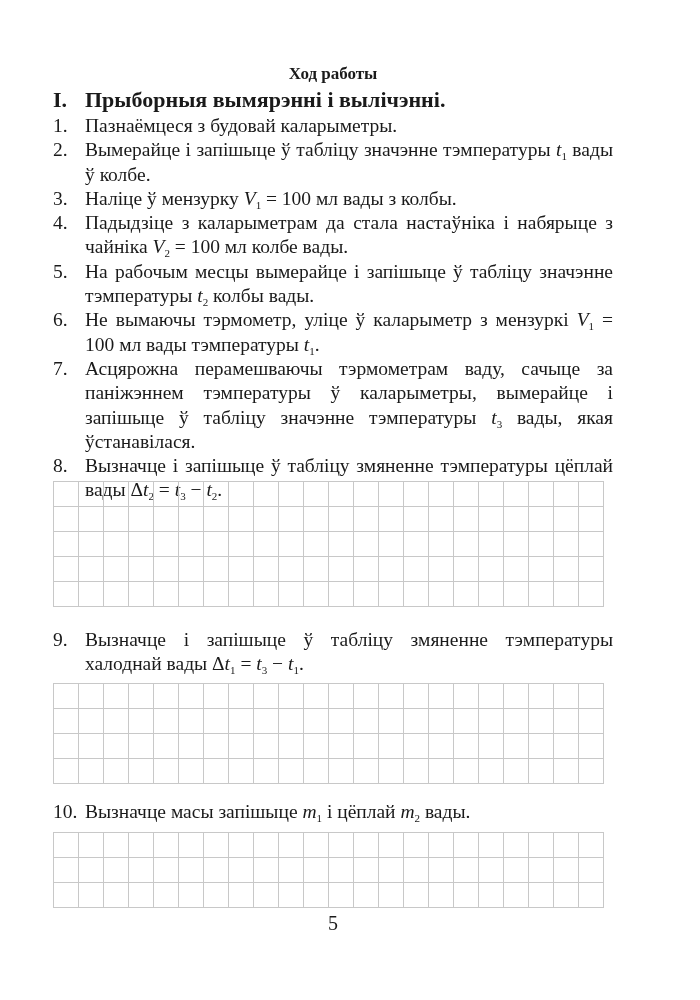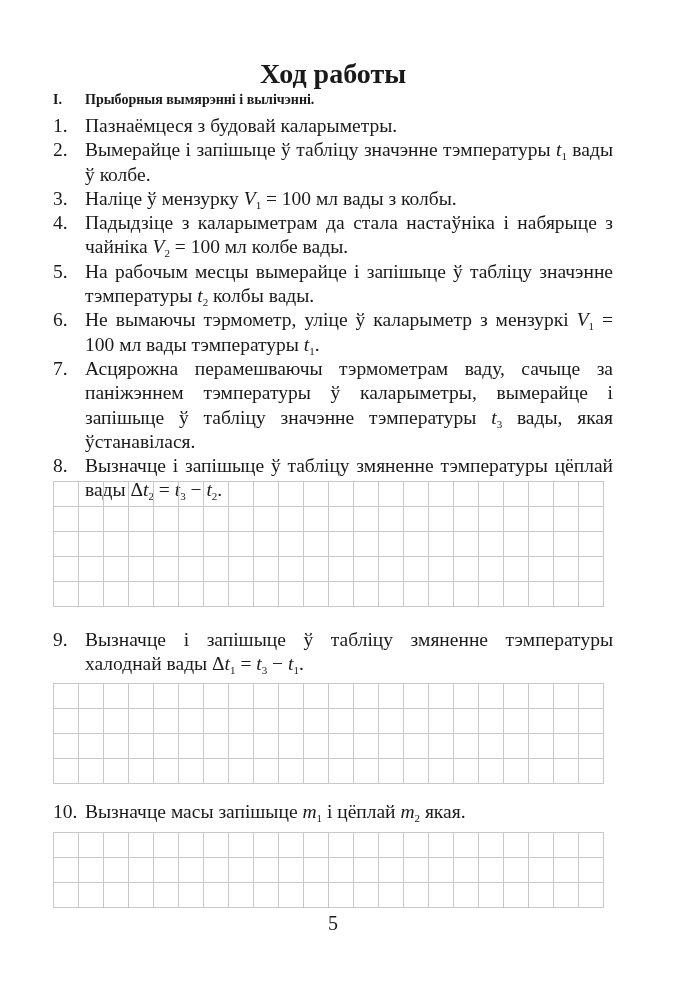--- a/index.html
+++ b/index.html
@@ -4,25 +4,25 @@
 <style>
   html, body { margin: 0; padding: 0; }
   body {
     width: 700px; height: 1000px; background: #ffffff;
     font-family: "Liberation Serif", "DejaVu Serif", serif;
     color: #1a1a1a; position: relative; overflow: hidden;
   }
   .page { position: absolute; left: 0; top: 0; width: 700px; height: 1000px; }
   .title {
     position: absolute; top: 60px; left: 0; width: 666px; text-align: center;
-    font-weight: bold; font-size: 28px; line-height: 28px;
+    font-weight: bold; font-size: 17px; line-height: 28px;
   }
   .section {
     position: absolute; left: 53px; top: 88px; width: 560px;
-    font-weight: bold; font-size: 14px; line-height: 24px;
+    font-weight: bold; font-size: 22px; line-height: 24px;
   }
   .section .num { display: inline-block; width: 32px; }
   .items { position: absolute; left: 53px; width: 560px; font-size: 19.5px; line-height: 24.3px; }
   .item { position: relative; padding-left: 32px; text-align: justify; }
   .item .num { position: absolute; left: 0; top: 0; }
   i.v { font-style: italic; }
   sub { font-size: 11px; vertical-align: -4px; line-height: 0; font-style: normal; }
   .grid {
     position: absolute; left: 53px;
     border-top: 1.5px solid #c8c8c8; border-left: 1.5px solid #c8c8c8;
@@ -48,21 +48,21 @@
       <div class="item"><span class="num">4.</span><span>Падыдзіце з каларыметрам да стала настаўніка і набярыце з чайніка </span><i class="v">V<sub>2</sub></i><span> = 100 мл колбе вады.</span></div>
       <div class="item"><span class="num">5.</span><span>На рабочым месцы вымерайце і запішыце ў табліцу значэнне тэмпературы </span><i class="v">t<sub>2</sub></i><span> колбы вады.</span></div>
       <div class="item"><span class="num">6.</span><span>Не вымаючы тэрмометр, уліце ў каларыметр з мензуркі </span><i class="v">V<sub>1</sub></i><span> = 100 мл вады тэмпературы </span><i class="v">t<sub>1</sub></i><span>.</span></div>
       <div class="item"><span class="num">7.</span><span>Асцярожна перамешваючы тэрмометрам ваду, сачыце за паніжэннем тэмпературы ў каларыметры, вымерайце і запішыце ў табліцу значэнне тэмпературы </span><i class="v">t<sub>3</sub></i><span> вады, якая ўстанавілася.</span></div>
       <div class="item"><span class="num">8.</span><span>Вызначце і запішыце ў табліцу змяненне тэмпературы цёплай вады Δ</span><i class="v">t<sub>2</sub></i><span> = </span><i class="v">t<sub>3</sub></i><span> − </span><i class="v">t<sub>2</sub></i><span>.</span></div>
     </div>
   <div class="items" id="items-b" style="top:628px">
       <div class="item"><span class="num">9.</span><span>Вызначце і запішыце ў табліцу змяненне тэмпературы халоднай вады Δ</span><i class="v">t<sub>1</sub></i><span> = </span><i class="v">t<sub>3</sub></i><span> − </span><i class="v">t<sub>1</sub></i><span>.</span></div>
     </div>
   <div class="items" id="items-c" style="top:800px">
-      <div class="item"><span class="num">10.</span><span>Вызначце масы запішыце </span><i class="v">m<sub>1</sub></i><span> і цёплай </span><i class="v">m<sub>2</sub></i><span> якая.</span></div>
+      <div class="item"><span class="num">10.</span><span>Вызначце масы запішыце </span><i class="v">m<sub>1</sub></i><span> і цёплай </span><i class="v">m<sub>2</sub></i><span> вады.</span></div>
     </div>
 
   <div id="grids">
       <div class="grid" style="top: 481px; grid-template-columns: repeat(22, 25px);">
         <div class="cell"></div>
         <div class="cell"></div>
         <div class="cell"></div>
         <div class="cell"></div>
         <div class="cell"></div>
         <div class="cell"></div>

